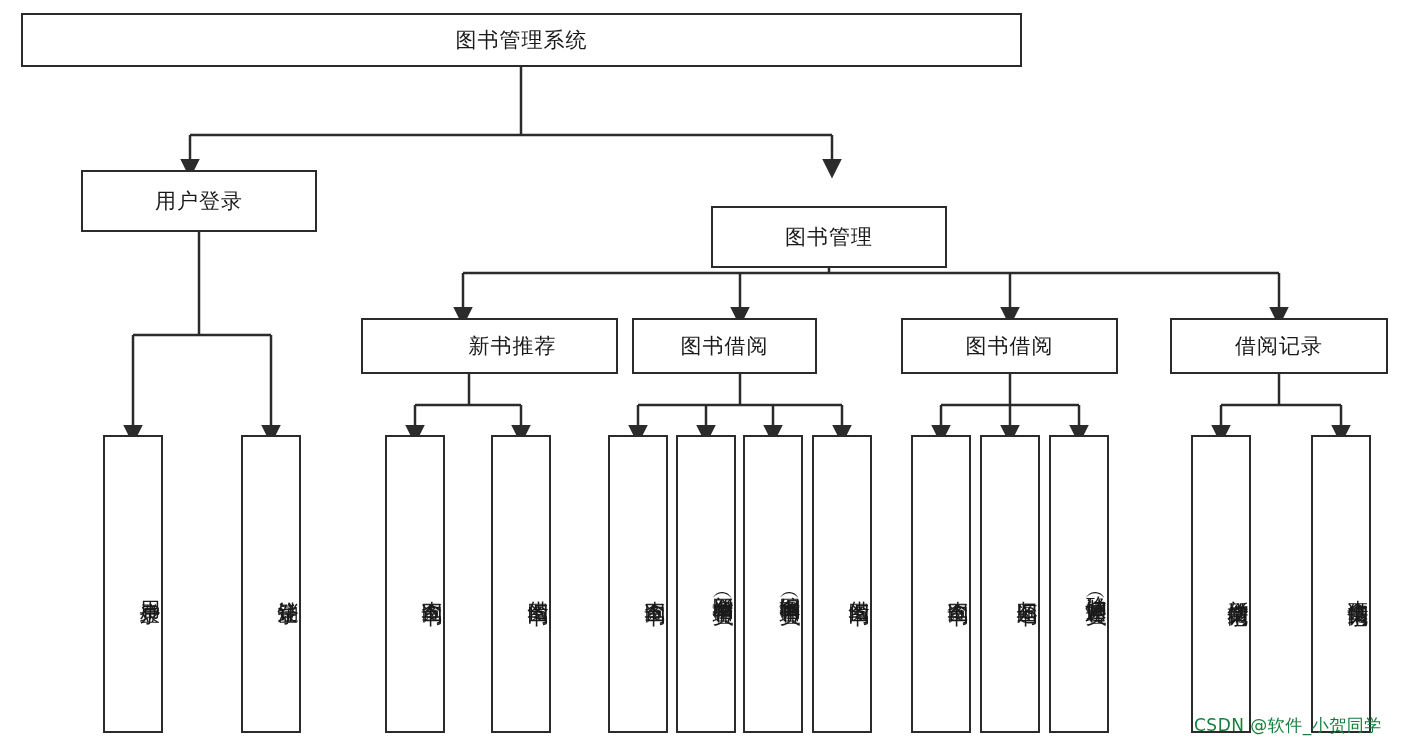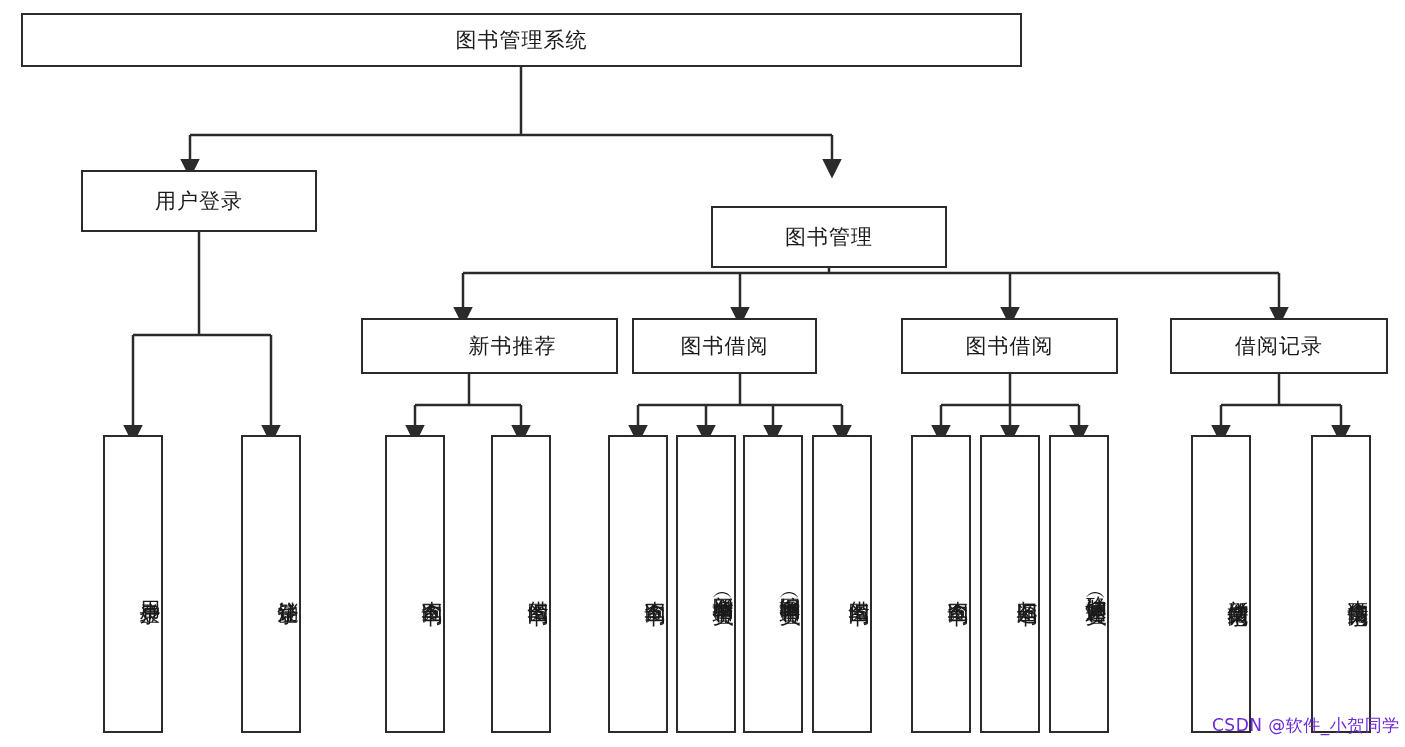--- a/index.html
+++ b/index.html
@@ -53,24 +53,23 @@
     padding-top: 4px;
   }
   .node .lbl {
     display: block;
   }
   #watermark {
     position: absolute;
     left: 1194px;
     top: 714px;
     font-size: 17px;
-    color: #6d28d9;
+    color: #15803d;
     letter-spacing: 0.5px;
     white-space: nowrap;
-    padding-left: 18px;
   }
 </style>
 </head>
 <body>
 
 <div id="canvas">
 
   <svg id="wires" viewBox="0 0 1405 747">
     <defs>
       <marker id="arrow" markerWidth="10" markerHeight="10" refX="1" refY="4" orient="auto" markerUnits="strokeWidth">

